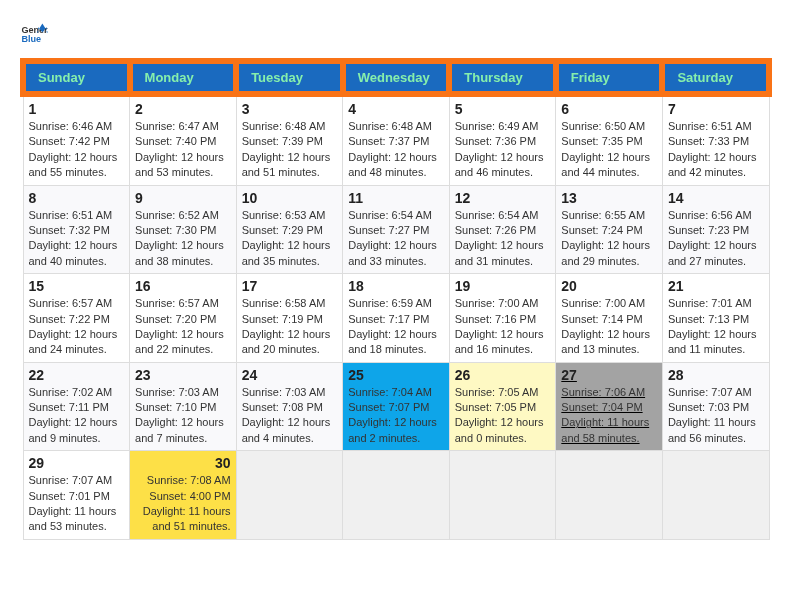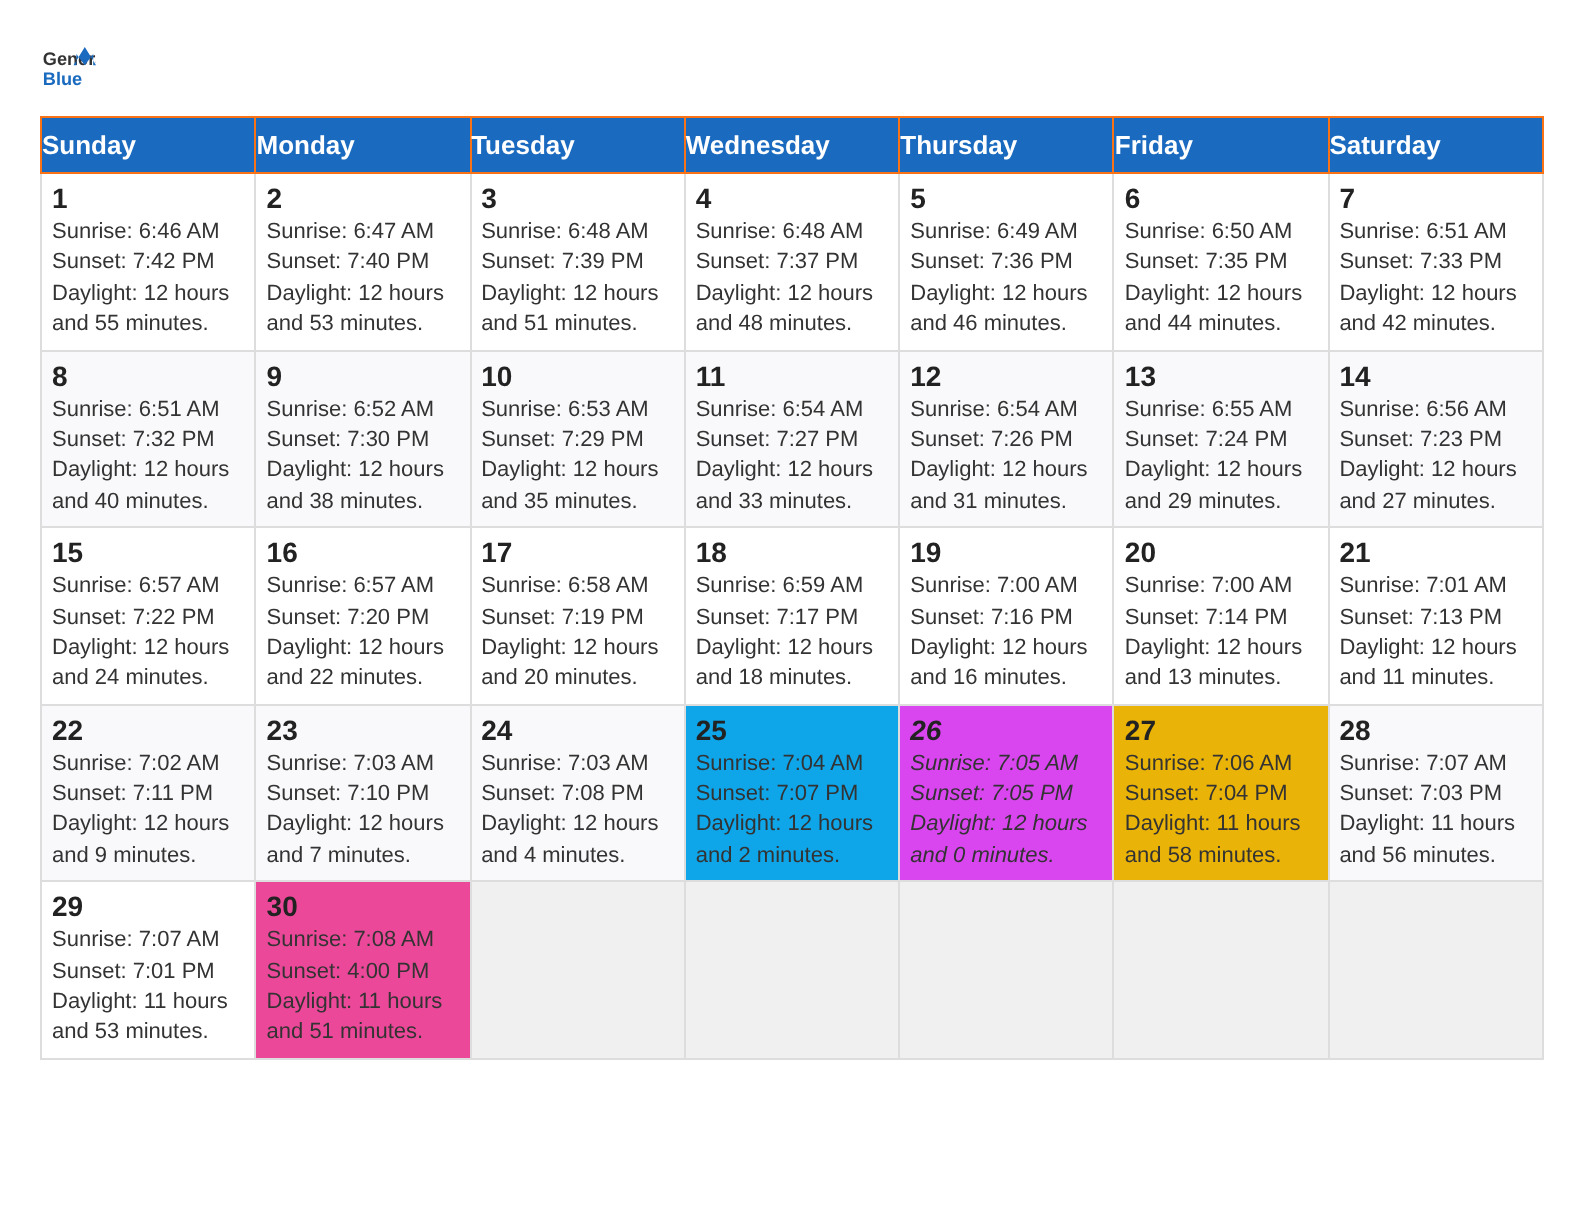--- a/index.html
+++ b/index.html
@@ -37,26 +37,26 @@
       font-size: 14px;
       color: #555;
     }
     .calendar {
       width: 100%;
       border-collapse: collapse;
       font-size: 11px;
     }
     .calendar th {
       background: #1a6abf;
-      color: #ffffff;
-      padding: 6px 0;
+      color: #86efac;
+      padding: 6px 12px;
       text-align: left;
       font-size: 13px;
       font-weight: bold;
-      border: 1px solid #f97316;
+      border: 6px solid #f97316;
     }
     .calendar td {
       border: 1px solid #ddd;
       padding: 4px 5px;
       vertical-align: top;
       background: #fff;
       height: 80px;
       width: calc(100% / 7);
     }
     .calendar td.empty {
@@ -280,28 +280,28 @@
 Daylight: 12 hours
 and 4 minutes.</div>
         </td>
         <td style="background: #0ea5e9;">
           <span class="day-num">25</span>
           <div class="day-info" style="white-space: pre-line;">Sunrise: 7:04 AM
 Sunset: 7:07 PM
 Daylight: 12 hours
 and 2 minutes.</div>
         </td>
-        <td style="background: #d946ef; font-style: italic;">
+        <td style="background: #fef9c3;">
           <span class="day-num">26</span>
           <div class="day-info" style="white-space: pre-line;">Sunrise: 7:05 AM
 Sunset: 7:05 PM
 Daylight: 12 hours
 and 0 minutes.</div>
         </td>
-        <td style="background: #eab308;">
+        <td style="background: #a3a3a3; text-decoration: underline;">
           <span class="day-num">27</span>
           <div class="day-info" style="white-space: pre-line;">Sunrise: 7:06 AM
 Sunset: 7:04 PM
 Daylight: 11 hours
 and 58 minutes.</div>
         </td>
         <td style="background: rgb(249, 249, 251);">
           <span class="day-num">28</span>
           <div class="day-info" style="white-space: pre-line;">Sunrise: 7:07 AM
 Sunset: 7:03 PM
@@ -310,21 +310,21 @@
         </td>
       </tr>
       <tr style="background: rgb(255, 255, 255); margin-left: 44px;">
         <td style="background: rgb(255, 255, 255);">
           <span class="day-num">29</span>
           <div class="day-info" style="white-space: pre-line;">Sunrise: 7:07 AM
 Sunset: 7:01 PM
 Daylight: 11 hours
 and 53 minutes.</div>
         </td>
-        <td style="background: #ec4899;">
+        <td style="background: #fde047; text-align: right;">
           <span class="day-num">30</span>
           <div class="day-info" style="white-space: pre-line;">Sunrise: 7:08 AM
 Sunset: 4:00 PM
 Daylight: 11 hours
 and 51 minutes.</div>
         </td>
         <td class="empty" style="background: rgb(240, 240, 240);"></td>
         <td class="empty" style="background: rgb(240, 240, 240);"></td>
         <td class="empty" style="background: rgb(240, 240, 240);"></td>
         <td class="empty" style="background: rgb(240, 240, 240);"></td>

